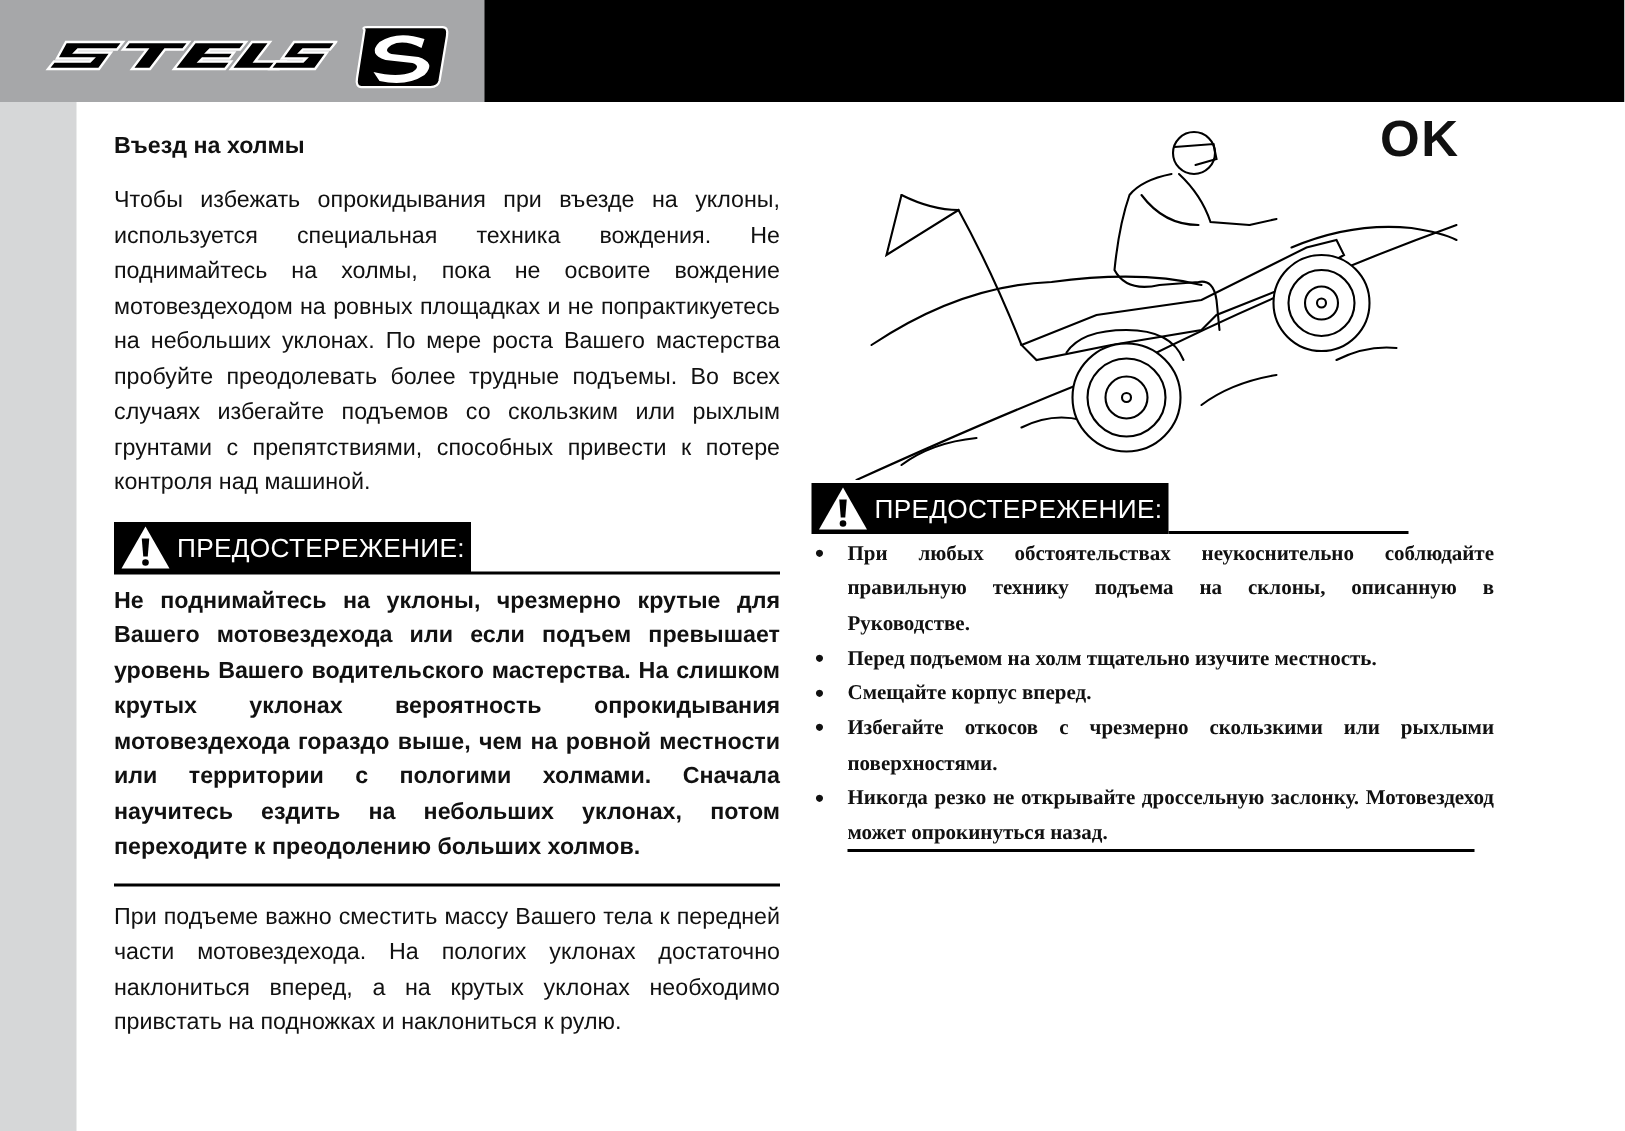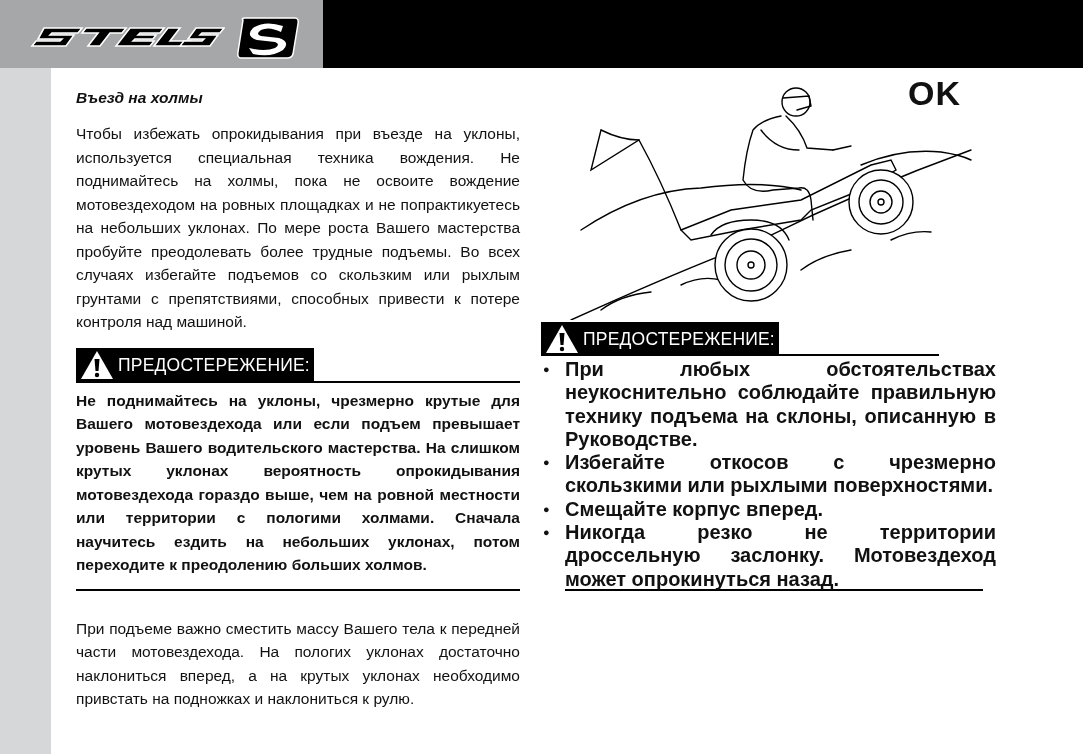--- a/index.html
+++ b/index.html
@@ -9,42 +9,42 @@
   .header { position: absolute; left: 0; top: 0; width: 1083px; height: 68px; background: #000; }
   .header-brand { position: absolute; left: 0; top: 0; width: 323px; height: 68px; background: #a6a7a9; }
   .logo-word { position: absolute; left: 30px; top: 26px; width: 195px; height: 22px; }
   .logo-s { position: absolute; left: 235px; top: 16px; width: 66px; height: 44px; }
 
   .sidebar { position: absolute; left: 0; top: 68px; width: 51px; height: 686px; background: #d6d7d8; }
 
   .col-left { position: absolute; left: 76px; top: 86px; width: 444px; }
   .col-right { position: absolute; left: 541px; top: 70px; width: 455px; }
 
-  .section-title { font-weight: bold; font-size: 15.5px; line-height: 24px; margin-bottom: 4px; font-style: italic; }
+  .section-title { font-weight: bold; font-size: 15.5px; line-height: 24px; margin-bottom: 4px; }
   .para { font-size: 15.5px; line-height: 23.5px; text-align: justify; text-align-last: left; margin-top: 12px; }
   .para.bold { font-weight: bold; }
 
   .warning-head { display: flex; align-items: flex-end; margin-top: 14px; }
   .warning-label { background: #000; color: #fff; height: 35px; display: flex; align-items: center; padding: 0 4px 0 4px; justify-content: center; }
   .warning-label .txt { font-size: 17.5px; font-weight: normal; letter-spacing: 0.2px; margin-left: 4px; }
   .warning-line { flex: 1; border-bottom: 2px solid #000; height: 2px; }
   .tri { width: 34px; height: 30px; }
 
   .warn-text { margin-top: 6px; border-bottom: 2px solid #000; padding-bottom: 12px; }
-  .after-para { margin-top: 26px; }
+  .after-para { margin-top: 9px; }
 
   .illus { position: relative; width: 420px; height: 250px; margin-left: 20px; }
-  .ok-label { position: absolute; right: 20px; top: 4px; font-size: 34px; font-weight: bold; letter-spacing: 1px; }
+  .ok-label { position: absolute; right: 8px; top: 4px; font-size: 34px; font-weight: bold; letter-spacing: 1px; }
 
   .r-warning { margin-top: 2px; }
   .r-warning .warning-label { height: 34px; }
   .r-warning .warning-line { flex: 0 0 160px; }
 
   ul.bullets { list-style: none; margin-top: 2px; }
-  ul.bullets li { position: relative; padding-left: 24px; font-weight: bold; font-size: 20px; line-height: 23.3px; text-align: justify; text-align-last: left; }
+  ul.bullets li { position: relative; padding-left: 24px; font-weight: bold; font-size: 14px; line-height: 23.3px; text-align: justify; text-align-last: left; font-family: Liberation Serif, serif; }
   ul.bullets li::before { content: "●"; position: absolute; left: 2px; top: 0; font-size: 11px; }
   .final-rule { margin-left: 24px; border-bottom: 2px solid #000; width: 418px; margin-top: -2px; }
 </style>
 </head>
 <body>
 
 <div class="header">
   <div class="header-brand">
     <svg class="logo-word" viewBox="0 0 195 22">
       <g fill="#000" stroke="#fff" stroke-width="1.6">
@@ -126,18 +126,19 @@
         <path d="M14.5 9 L19.5 9 L18.5 21 L15.5 21 Z" fill="#000"></path>
         <circle cx="17" cy="25" r="2.2" fill="#000"></circle>
       </svg>
       <span class="txt">ПРЕДОСТЕРЕЖЕНИЕ:</span>
     </div>
     <div class="warning-line"></div>
   </div>
 
   <ul class="bullets">
     <li>При любых обстоятельствах неукоснительно соблюдайте правильную технику подъема на склоны, описанную в Руководстве.</li>
+    <li>Перед подъемом на холм тщательно изучите местность.</li>
+    <li>Смещайте корпус вперед.</li>
     <li>Избегайте откосов с чрезмерно скользкими или рыхлыми поверхностями.</li>
-    <li>Смещайте корпус вперед.</li>
-    <li>Никогда резко не территории дроссельную заслонку. Мотовездеход может опрокинуться назад.</li>
+    <li>Никогда резко не открывайте дроссельную заслонку. Мотовездеход может опрокинуться назад.</li>
   </ul>
   <div class="final-rule"></div>
 </div>
 
 </body></html>

